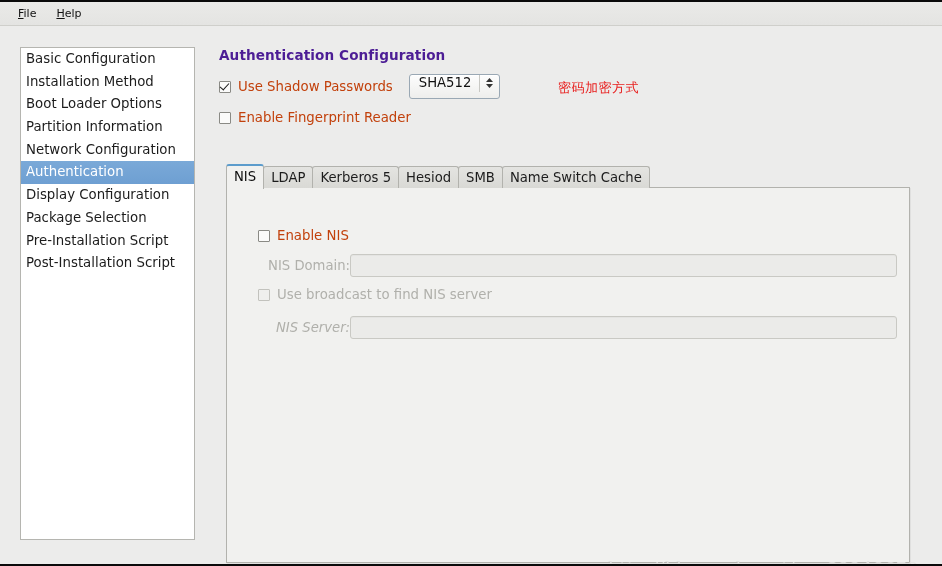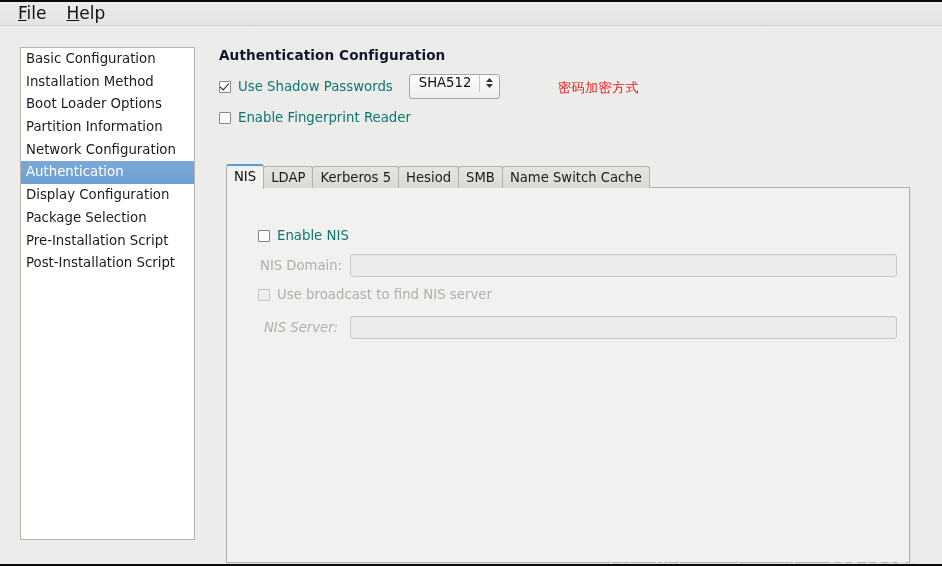--- a/index.html
+++ b/index.html
@@ -33,21 +33,21 @@
     height: 24px;
     background: linear-gradient(to bottom, #eaeae8 0%, #e4e4e2 100%);
     border-bottom: 1px solid #cfcfcb;
     display: flex;
     align-items: center;
     padding-left: 8px;
     box-sizing: border-box;
   }
   .menu-item {
     padding: 2px 10px 3px 10px;
-    font-size: 17px;
+    font-size: 11px;
     color: #121212;
     cursor: default;
     line-height: 15px;
   }
   .menu-item .mn {
     text-decoration: underline;
   }
 
   
   #content {
@@ -86,21 +86,21 @@
   #pane {
     position: absolute;
     left: 219px;
     top: 21px;
     right: 12px;
     top: 21px;
   }
   #pane-title {
     font-size: 13.6px;
     font-weight: bold;
-    color: #0f172a;
+    color: #4c1d95;
     letter-spacing: 0.1px;
   }
 
   .chk-row {
     display: flex;
     align-items: center;
     margin-top: 11px;
   }
   .cbox {
     width: 12px;
@@ -123,21 +123,21 @@
     border: solid #1a1a1a;
     border-width: 0 1.6px 1.6px 0;
     transform: rotate(42deg);
   }
   .cbox.dim {
     border-color: #c2c2bd;
     background: #efefed;
   }
   .chk-label {
     font-size: 13.3px;
-    color: #0f766e;
+    color: #c2410c;
     white-space: nowrap;
   }
   .chk-label.dim {
     color: #b0b0ab;
   }
 
   
   .combo {
     margin-left: 16px;
     height: 25px;
@@ -256,21 +256,21 @@
     position: absolute;
     left: 20px;
     display: flex;
     align-items: center;
     width: 650px;
   }
   .field-label {
     width: 103px;
     font-size: 13.2px;
     color: #b0b0ab;
-    text-align: center;
+    text-align: right;
     flex: 0 0 auto;
     padding-left: 5px;
     box-sizing: border-box;
   }
   .txtfield {
     flex: 1 1 auto;
     height: 23px;
     box-sizing: border-box;
     background: #ebebe9;
     border: 1px solid #c9c9c4;

